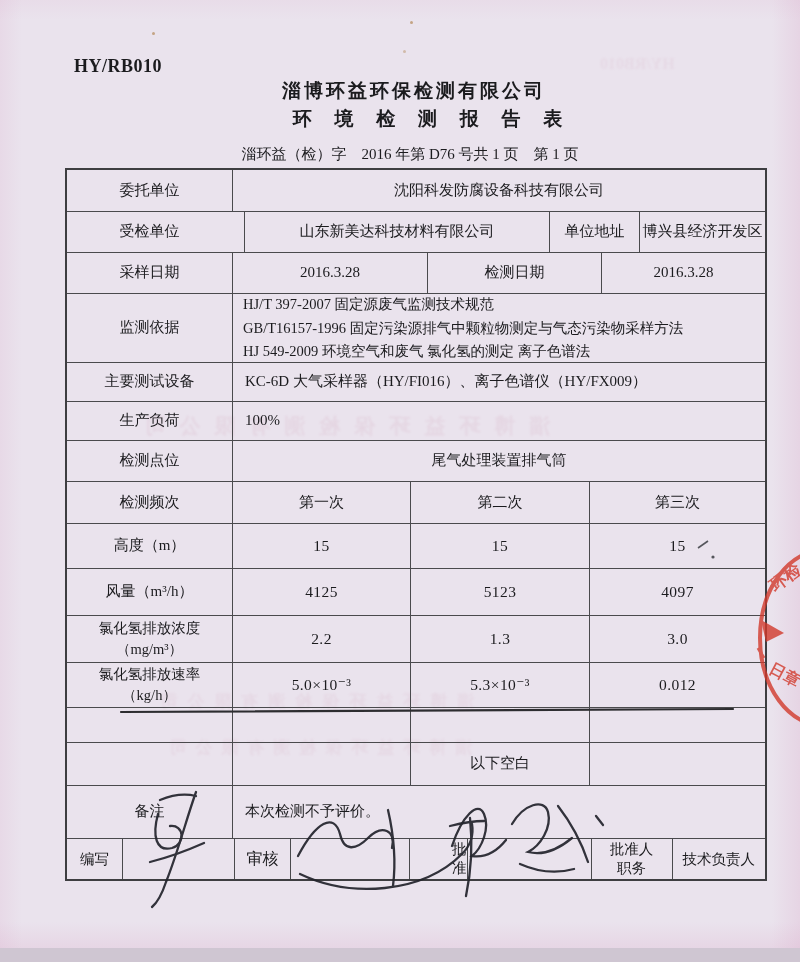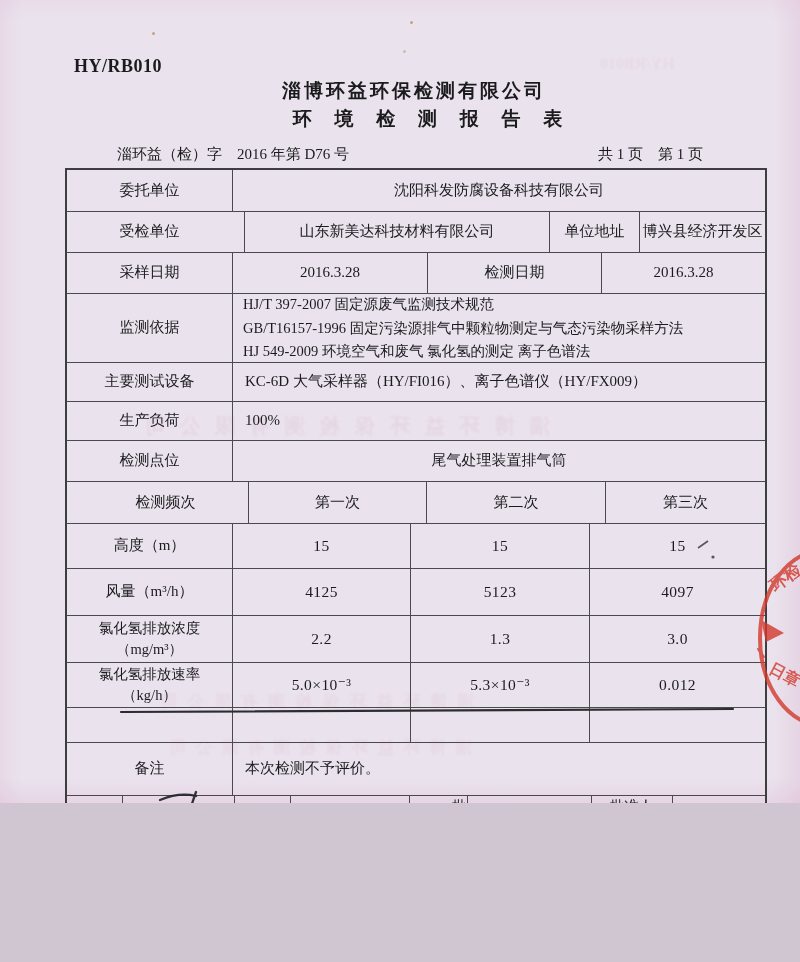--- a/index.html
+++ b/index.html
@@ -1,31 +1,31 @@
 <!DOCTYPE html>
 <html><head>
 <meta charset="utf-8">
 <style>
   html,body{margin:0;padding:0;background:#cfc6d2;}
   .sheet{
-    position:relative;width:800px;height:803px;overflow:hidden;
+    position:relative;width:800px;height:948px;overflow:hidden;
     background:
       linear-gradient(to left, rgba(216,160,195,.22), rgba(216,160,195,0) 28px),
       linear-gradient(to right, rgba(216,160,195,.15), rgba(216,160,195,0) 22px),
       linear-gradient(to top, rgba(216,160,195,.20), rgba(216,160,195,0) 26px),
       linear-gradient(to bottom, rgba(216,160,195,.10), rgba(216,160,195,0) 20px),
       #eae3ed;
     font-family:"Liberation Serif","DejaVu Serif",serif;
     color:#1b1b1e;
   }
   .abs{position:absolute;}
   .form-code{top:56px;left:74px;font-size:18px;font-weight:700;letter-spacing:.5px;}
   .company{top:78px;left:65px;width:698px;text-align:center;font-size:19px;font-weight:700;letter-spacing:3px;}
   .title{top:106px;left:83px;width:698px;text-align:center;font-size:19px;font-weight:700;letter-spacing:9px;}
-  .subrow{top:145px;left:65px;width:698px;display:flex;justify-content:space-between;
+  .subrow{top:145px;left:65px;width:698px;display:flex;justify-content:center;
           box-sizing:border-box;padding:0 60px 0 52px;font-size:15px;}
   
   .dtable{top:168px;left:65px;width:698px;border:2px solid #3e3e41;box-sizing:content-box;}
   .trow{display:flex;border-top:1.5px solid #4a4a4d;}
   .trow:first-child{border-top:none;}
   .tcell{border-left:1.5px solid #4a4a4d;display:flex;align-items:center;justify-content:center;
          box-sizing:border-box;font-size:15px;line-height:1.3;text-align:center;overflow:visible;}
   .tcell:first-child{border-left:none;}
   .grow{flex:1 1 auto;}
   .vleft{justify-content:flex-start;text-align:left;padding-left:12px;}
@@ -100,21 +100,21 @@
     <div class="trow" style="height:38px;">
       <div class="tcell" style="flex:0 0 165px;">生产负荷</div>
       <div class="tcell grow vleft">100%</div>
     </div>
 
     <div class="trow" style="height:40px;">
       <div class="tcell" style="flex:0 0 165px;">检测点位</div>
       <div class="tcell grow">尾气处理装置排气筒</div>
     </div>
 
-    <div class="trow" style="height:41px;padding-left:16px;">
+    <div class="trow" style="height:41px;">
       <div class="tcell" style="flex:0 0 165px;">检测频次</div>
       <div class="tcell" style="flex:0 0 178px;">第一次</div>
       <div class="tcell" style="flex:0 0 179px;">第二次</div>
       <div class="tcell grow">第三次</div>
     </div>
 
     <div class="trow" style="height:44px;">
       <div class="tcell" style="flex:0 0 165px;">高度（m）</div>
       <div class="tcell num" style="flex:0 0 178px;">15</div>
       <div class="tcell num" style="flex:0 0 179px;">15</div>
@@ -148,20 +148,26 @@
       <div class="tcell grow num">0.012</div>
     </div>
 
     <div class="trow" style="height:34px;">
       <div class="tcell" style="flex:0 0 165px;"></div>
       <div class="tcell" style="flex:0 0 178px;"></div>
       <div class="tcell" style="flex:0 0 179px;"></div>
       <div class="tcell grow"></div>
     </div>
 
+    <div class="trow" style="height:42px;">
+      <div class="tcell" style="flex:0 0 165px;"></div>
+      <div class="tcell" style="flex:0 0 178px;"></div>
+      <div class="tcell" style="flex:0 0 179px;">以下空白</div>
+      <div class="tcell grow"></div>
+    </div>
 
     <div class="trow" style="height:52px;">
       <div class="tcell" style="flex:0 0 165px;">备注</div>
       <div class="tcell grow vleft">本次检测不予评价。</div>
     </div>
 
     <div class="trow" style="height:40px;">
       <div class="tcell" style="flex:0 0 55px;font-size:14.5px;">编写</div>
       <div class="tcell" style="flex:0 0 112px;"></div>
       <div class="tcell" style="flex:0 0 56px;font-size:16px;text-align:center;">审核</div>

